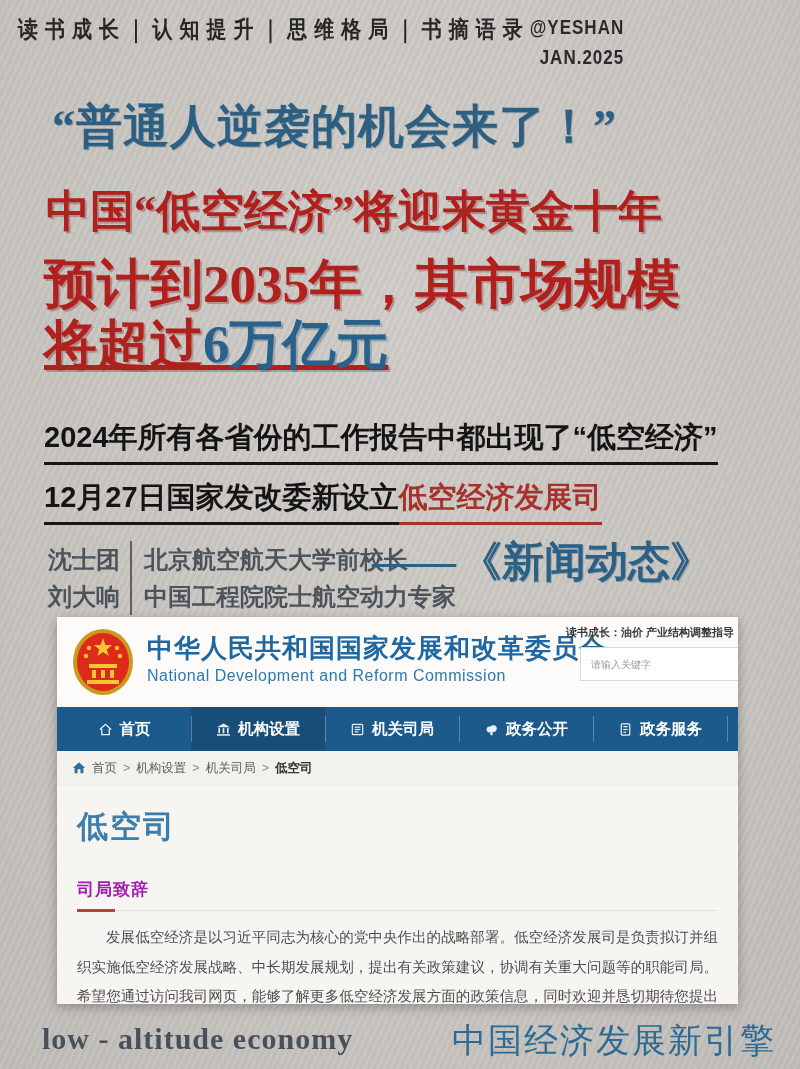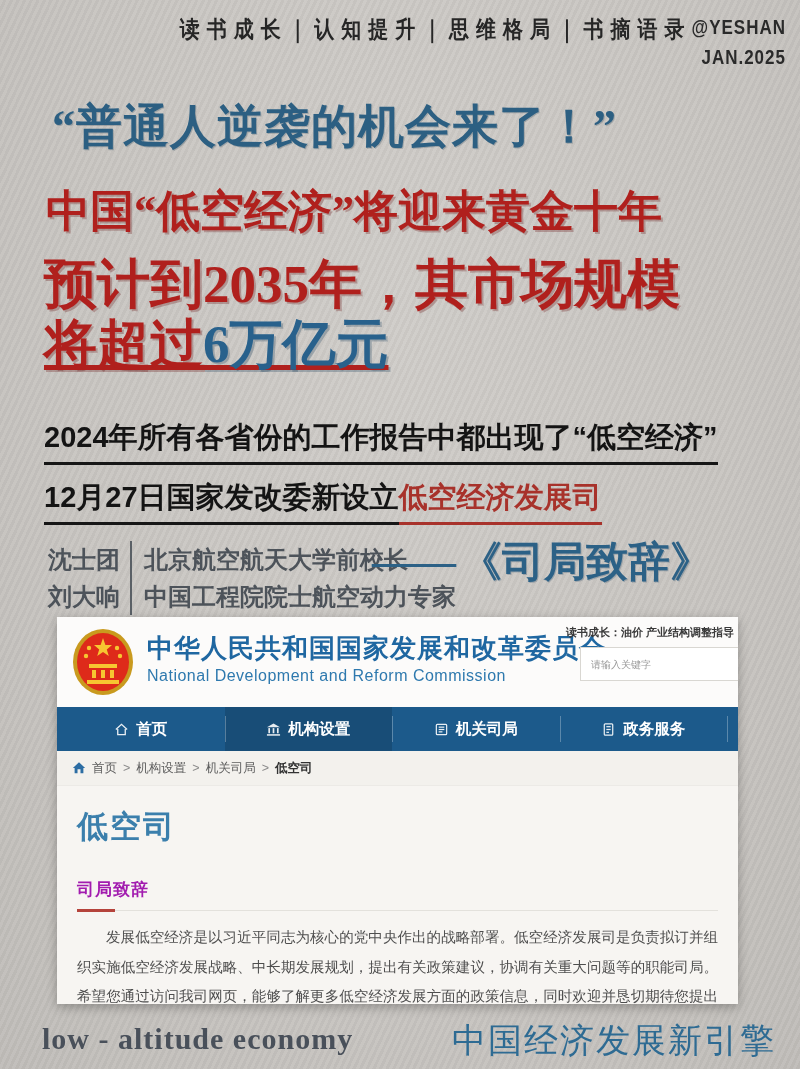--- a/index.html
+++ b/index.html
@@ -10,21 +10,21 @@
     position:relative;
   }
   .poster{
     position:absolute;inset:0;
     background:
       repeating-linear-gradient(115deg, rgba(255,255,255,0.05) 0 3px, rgba(0,0,0,0.025) 3px 6px),
       radial-gradient(ellipse at 50% 30%, #cfccc8 0%, #c7c4c0 60%, #bfbcb8 100%);
   }
 
   
-  .top-bar{position:absolute;top:14px;left:18px;right:14px;display:flex;justify-content:flex-end;align-items:flex-start;}
+  .top-bar{position:absolute;top:14px;left:18px;right:14px;display:flex;justify-content:flex-start;align-items:flex-start;}
   .tagline{font-size:20px;font-weight:900;color:#262626;letter-spacing:7px;font-family:"Liberation Sans",sans-serif;transform:scaleY(1.15);transform-origin:top left;}
   .handle-block{text-align:right;color:#2a2a2a;font-weight:700;font-size:17px;line-height:1.45;letter-spacing:1px;font-family:"Liberation Sans",sans-serif;transform:scaleY(1.2);transform-origin:top right;}
 
   
   .serif{font-family:"Liberation Serif","DejaVu Serif",serif;}
   .quote-title{position:absolute;top:96px;left:52px;font-size:46px;font-weight:900;color:#2c5f82;letter-spacing:1px;text-shadow:1px 1px 0 rgba(30,60,80,0.25);}
   .red-line1{position:absolute;top:182px;left:46px;font-size:44px;font-weight:900;color:#b0201d;letter-spacing:0px;text-shadow:2px 2px 0 rgba(100,15,15,0.28);}
   .red-line2{position:absolute;top:249px;left:44px;font-size:53px;font-weight:900;color:#b0201d;text-shadow:2px 2px 0 rgba(100,15,15,0.28);}
   .red-line3{position:absolute;top:309px;left:44px;font-size:53px;font-weight:900;color:#b0201d;text-shadow:2px 2px 0 rgba(100,15,15,0.28);text-decoration:underline;}
   .blue-em{color:#28618c;text-shadow:2px 2px 0 rgba(25,60,90,0.28);}
@@ -107,21 +107,21 @@
       <span class="endorse-name">沈士团</span>
       <span class="endorse-title">北京航空航天大学前校长</span>
     </div>
     <div class="endorse-row">
       <span class="endorse-name">刘大响</span>
       <span class="endorse-title">中国工程院院士航空动力专家</span>
     </div>
   </div>
   <div class="source serif">
     <span class="source-dash">——</span>
-    <span class="source-text">《司局致辞》</span>
+    <span class="source-text">《新闻动态》</span>
   </div>
 
   <div class="gov-card">
 
     <div class="site-header">
       <span class="emblem">
         <svg width="64" height="72" viewBox="0 0 64 72">
           <ellipse cx="32" cy="36" rx="30" ry="33" fill="#c99a1e"></ellipse>
           <ellipse cx="32" cy="36" rx="26" ry="29" fill="#de2a1a"></ellipse>
           <polygon points="32,12 34.4,19 41,19 35.8,23.4 37.8,30 32,26 26.2,30 28.2,23.4 23,19 29.6,19" fill="#f7c631"></polygon>
@@ -174,20 +174,30 @@
               <rect x="2.5" y="2.5" width="11" height="11" rx="1"></rect>
               <line x1="5" y1="5.5" x2="11" y2="5.5"></line>
               <line x1="5" y1="8" x2="11" y2="8"></line>
               <line x1="5" y1="10.5" x2="9" y2="10.5"></line>
             </svg>
         </span>
         <span>机关司局</span>
       </div>
       <div class="nav-item">
         <span class="nav-icon">
+          <svg width="15" height="15" viewBox="0 0 16 16" fill="#fff">
+              <circle cx="6" cy="8" r="3.2"></circle>
+              <circle cx="10" cy="7" r="3.6"></circle>
+              <rect x="6.8" y="9" width="2.4" height="5"></rect>
+            </svg>
+        </span>
+        <span>政务公开</span>
+      </div>
+      <div class="nav-item">
+        <span class="nav-icon">
           <svg width="15" height="15" viewBox="0 0 16 16" fill="none" stroke="#fff" stroke-width="1.3">
               <rect x="3.5" y="2" width="9" height="12" rx="1"></rect>
               <line x1="5.7" y1="5" x2="10.3" y2="5"></line>
               <line x1="5.7" y1="8" x2="10.3" y2="8"></line>
               <line x1="5.7" y1="11" x2="8.5" y2="11"></line>
             </svg>
         </span>
         <span>政务服务</span>
       </div>
       <div class="nav-cap"></div>

